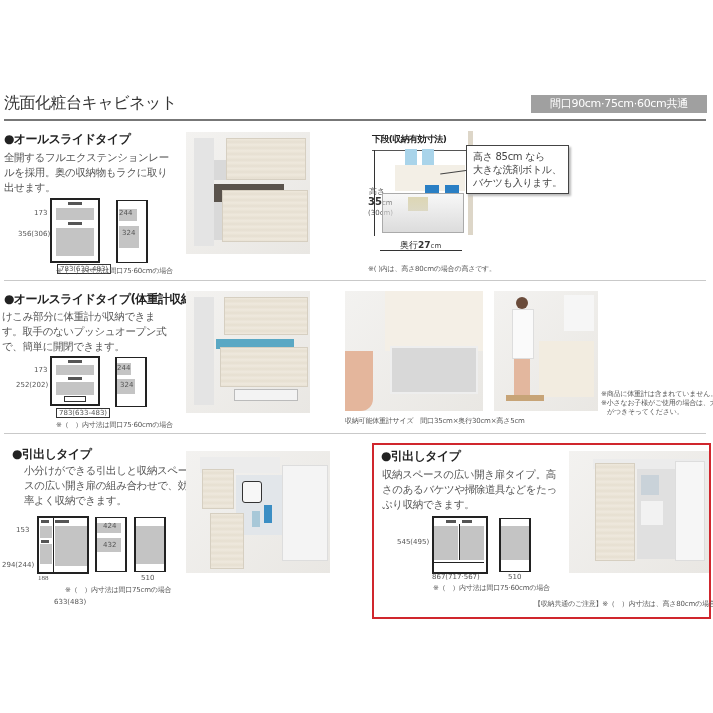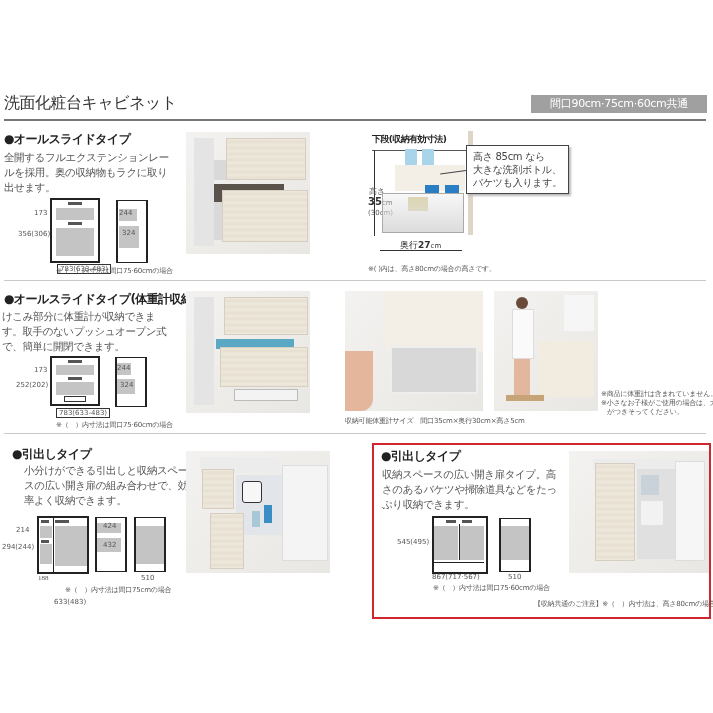--- a/index.html
+++ b/index.html
@@ -168,22 +168,22 @@
 <div class="abs" style="left:37px; top:516px; width:52px; height:62px;">
   <div class="abs cab" style="left:0; top:0; width:52px; height:58px;"></div>
   <div class="abs handle" style="left:4px; top:4px; width:8px;"></div>
   <div class="abs handle" style="left:18px; top:4px; width:14px;"></div>
   <div class="abs gfill" style="left:3px; top:10px; width:12px; height:12px;"></div>
   <div class="abs handle" style="left:4px; top:24px; width:8px;"></div>
   <div class="abs gfill" style="left:3px; top:28px; width:12px; height:20px;"></div>
   <div class="abs gfill" style="left:18px; top:10px; width:32px; height:40px;"></div>
   <div class="abs vline" style="left:16px; top:0; height:56px;"></div>
 </div>
-<div class="abs dim" style="left:16px; top:526px;">214</div>
-<div class="abs dim" style="left:2px; top:543px;text-align:center;">294(244)</div>
+<div class="abs dim" style="left:16px; top:526px;">153</div>
+<div class="abs dim" style="left:2px; top:561px;text-align:center;">294(244)</div>
 <div class="abs dim" style="left:38px; top:574px;font-family:Liberation Serif, serif;">188</div>
 <div class="abs dim" style="left:54px; top:598px;text-align:right;">633(483)</div>
 <div class="abs thin" style="left:95px; top:517px; width:32px; height:55px; border-width:1px 2px 1px 2px;"></div>
 <div class="abs gfill" style="left:97px; top:523px; width:24px; height:10px;"></div>
 <div class="abs gfill" style="left:97px; top:538px; width:24px; height:14px;"></div>
 <div class="abs dim" style="left:103px; top:522px;">424</div>
 <div class="abs dim" style="left:103px; top:541px;">432</div>
 <div class="abs thin" style="left:134px; top:517px; width:32px; height:55px; border-width:1px 2px 1px 2px;"></div>
 <div class="abs gfill" style="left:136px; top:526px; width:28px; height:38px;"></div>
 <div class="abs dim" style="left:141px; top:574px;">510</div>

